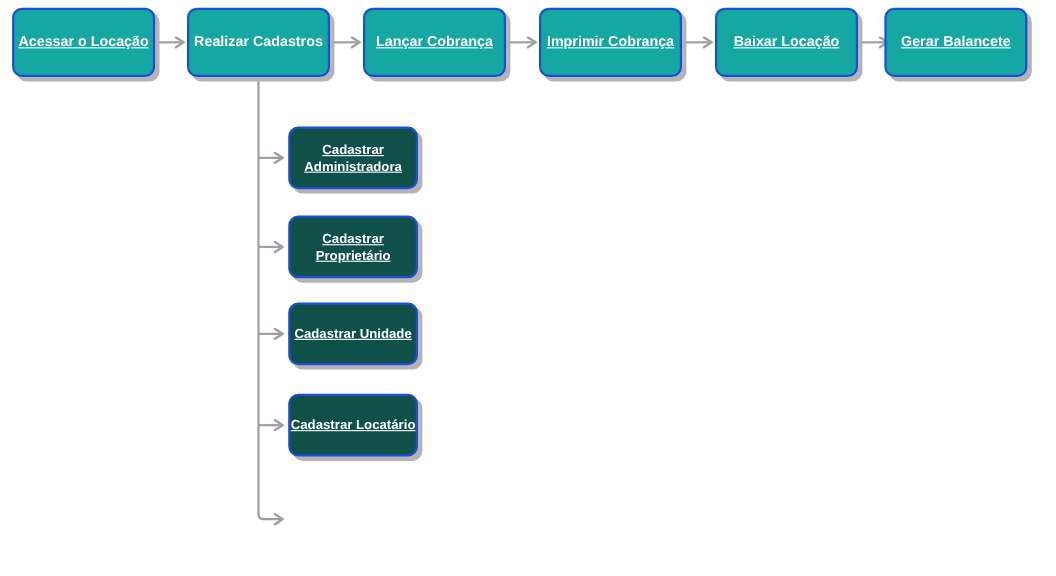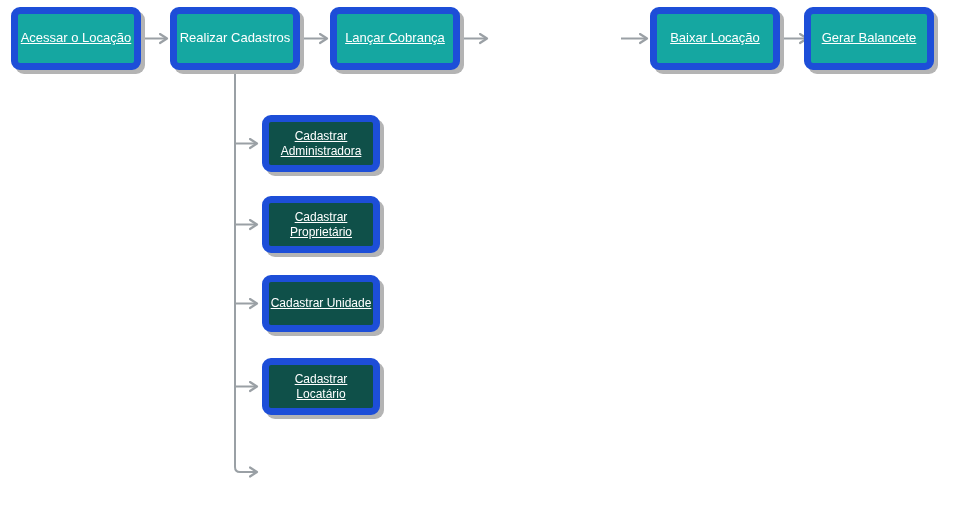--- a/index.html
+++ b/index.html
@@ -33,22 +33,22 @@
     stroke-linejoin: round;
   }
   .node {
     position: absolute;
     box-sizing: border-box;
     display: flex;
     align-items: center;
     justify-content: center;
     text-align: center;
     color: var(--node-text, #ffffff);
-    font-weight: normal;
-    border: 7px solid #1d4ed8;
+    font-weight: bold;
+    border: 2px solid #1d4ed8;
     border-radius: 9px;
     box-shadow: 4px 4px 0 0 var(--node-shadow, #b4b4b4);
     white-space: pre-line;
     line-height: 1.25;
     cursor: default;
   }
   .node.primary {
     top: 7px;
     width: 130px;
     height: 63px;
@@ -90,20 +90,21 @@
 
     <path class="conn" d="M235,143.5 L257,143.5" marker-end="url(#arrowhead)"></path>
     <path class="conn" d="M235,224.5 L257,224.5" marker-end="url(#arrowhead)"></path>
     <path class="conn" d="M235,303.5 L257,303.5" marker-end="url(#arrowhead)"></path>
     <path class="conn" d="M235,386.5 L257,386.5" marker-end="url(#arrowhead)"></path>
   </svg>
 
   <div class="node primary link" style="left:11px">Acessar o Locação</div>
   <div class="node primary" style="left:170px">Realizar Cadastros</div>
   <div class="node primary link" style="left:330px">Lançar Cobrança</div>
+  <div class="node primary link" style="left:490px">Imprimir Cobrança</div>
   <div class="node primary link" style="left:650px">Baixar Locação</div>
   <div class="node primary link" style="left:804px">Gerar Balancete</div>
 
   <div class="node secondary link" style="top:115px">Cadastrar
 Administradora</div>
   <div class="node secondary link" style="top:196px">Cadastrar
 Proprietário</div>
   <div class="node secondary link" style="top:275px">Cadastrar Unidade</div>
   <div class="node secondary link" style="top:358px">Cadastrar Locatário</div>
 

